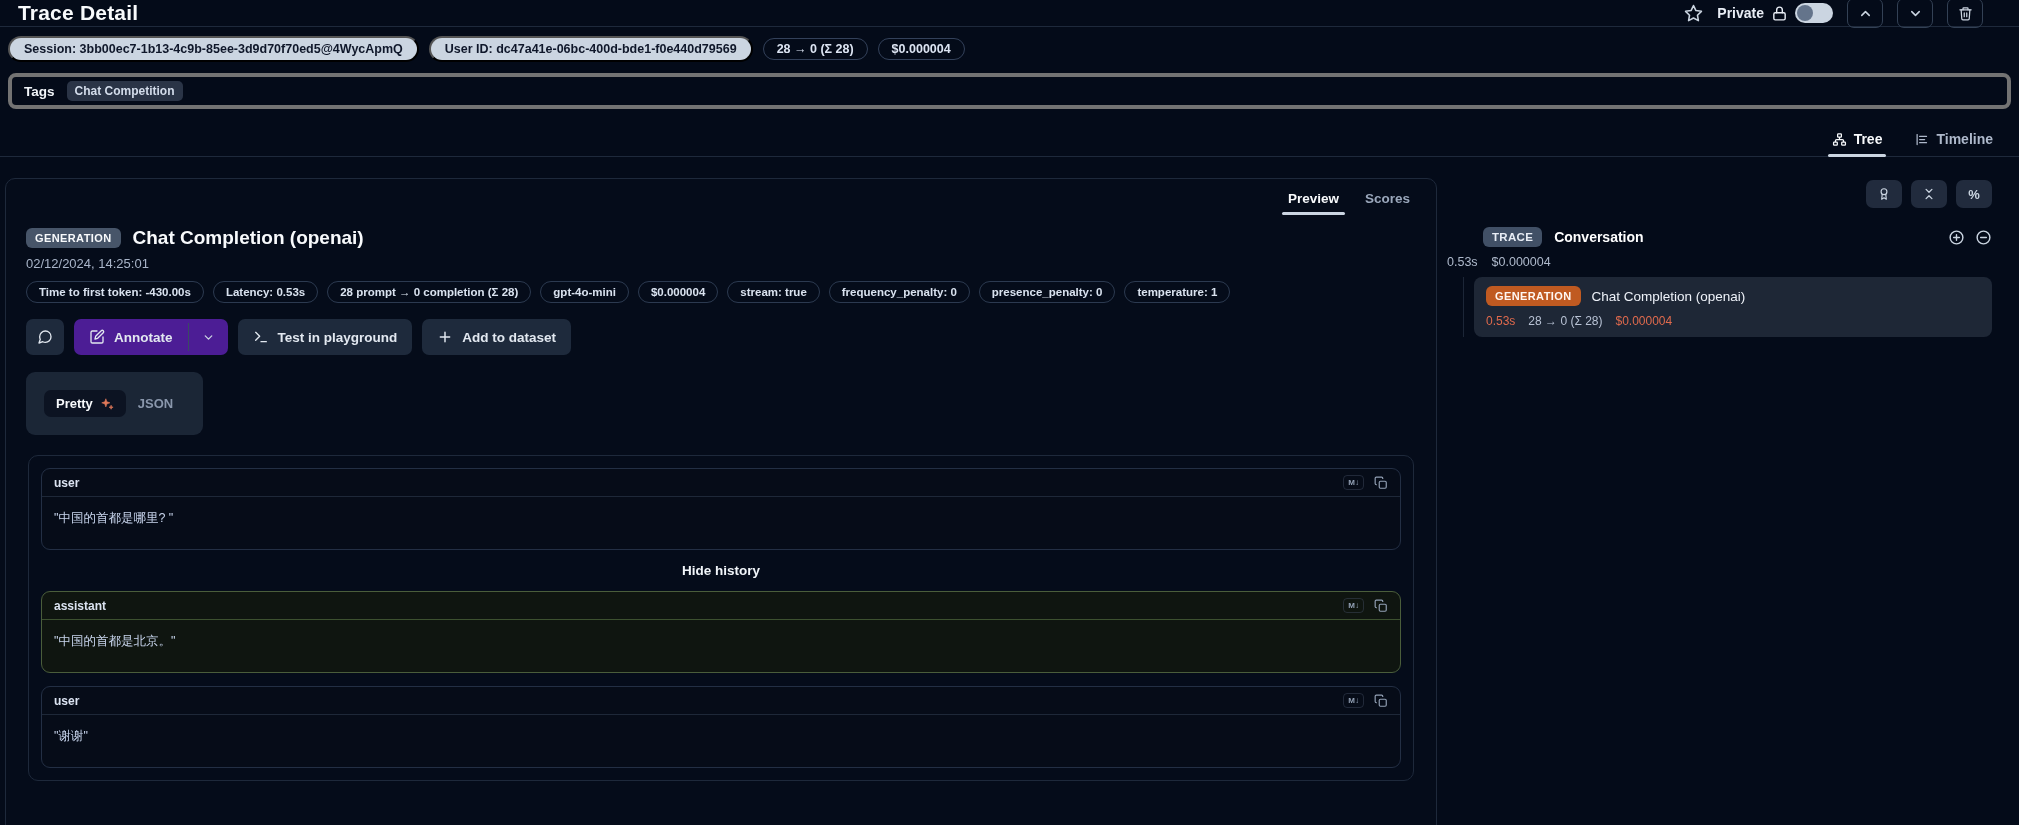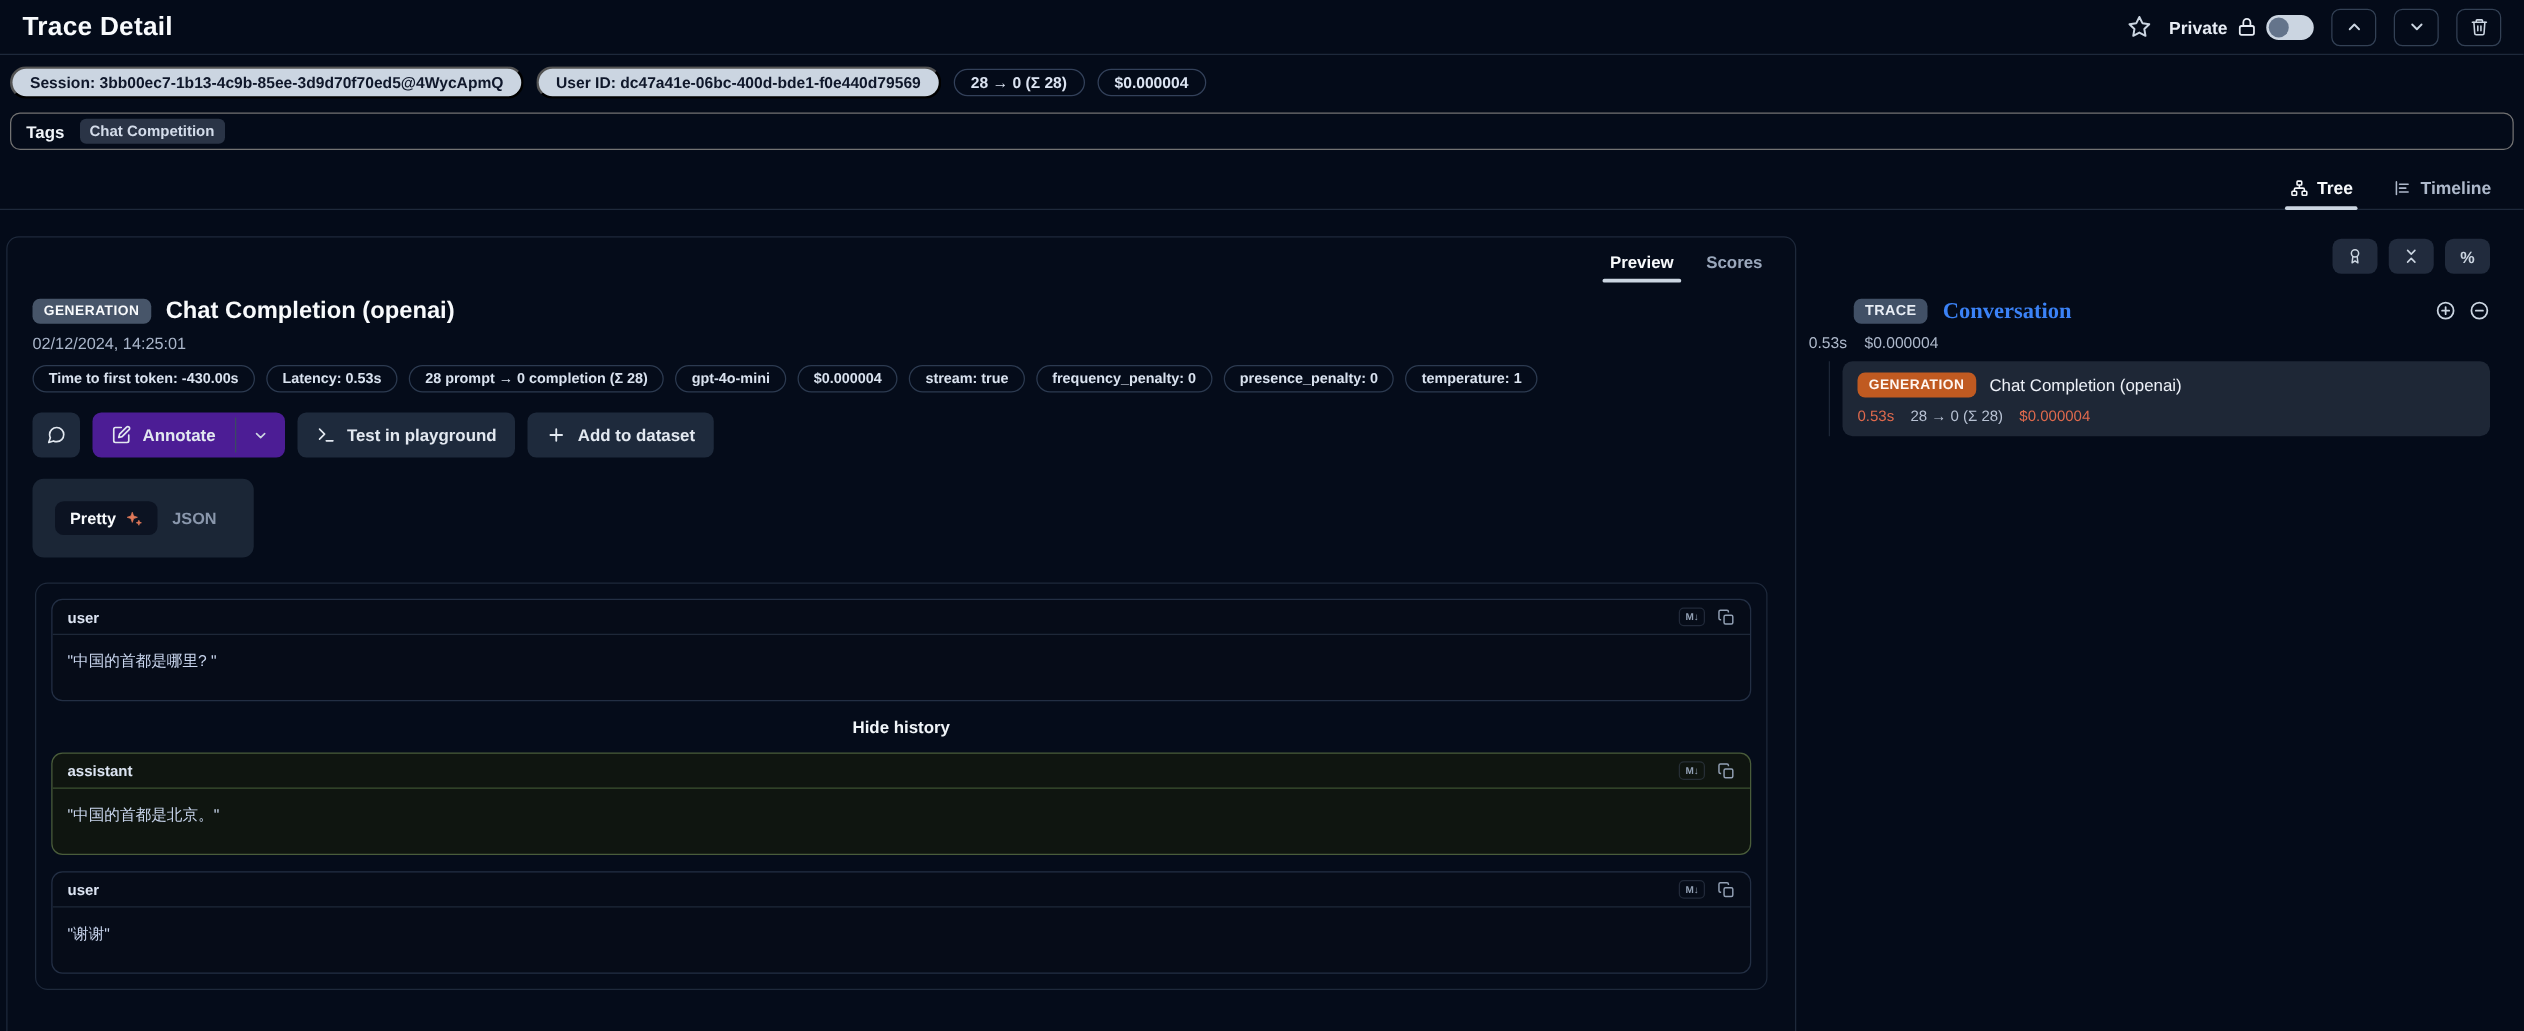--- a/index.html
+++ b/index.html
@@ -6,40 +6,40 @@
   html,body { width:2019px; height:825px; overflow:hidden; }
   body {
     background:#040B19; color:#E2E8F0;
     font-family:"Liberation Sans","DejaVu Sans",sans-serif;
     -webkit-font-smoothing:antialiased;
   }
   svg { display:block; }
 
   
   .top-header { display:flex; align-items:center; justify-content:space-between;
-    height:44px; padding:0 18px 0 18px; border-bottom:1px solid #1E293B; }
+    height:27px; padding:0 36px 0 18px; border-bottom:1px solid #1E293B; }
   .page-title { font-size:21px; font-weight:bold; color:#F8FAFC; letter-spacing:.2px; }
   .header-right { display:flex; align-items:center; gap:14px; }
   .icon-plain { color:#CBD5E1; background:none; border:none; cursor:pointer; display:flex; align-items:center; }
   .privacy-group { display:flex; align-items:center; gap:7px; }
   .privacy-label { font-size:14px; font-weight:bold; color:#E8EDF5; }
   .toggle { width:38px; height:20px; border-radius:999px; background:#CBD5E1; position:relative; cursor:pointer; }
   .toggle .knob { position:absolute; left:2px; top:2px; width:16px; height:16px; border-radius:50%; background:#64748B; }
   .sq-btn { width:36px; height:30px; border:1px solid #334155; border-radius:7px; background:transparent;
     color:#CBD5E1; display:flex; align-items:center; justify-content:center; cursor:pointer; }
 
   
   .badge-row { display:flex; align-items:center; gap:10px; padding:9px 8px; }
   .pill-light { background:#CBD5E1; color:#0F172A; font-size:12.5px; font-weight:bold;
     border-radius:999px; padding:4px 14px; white-space:nowrap; }
   .pill-outline { border:1px solid #33415A; color:#DCE4F2; font-size:12.5px; font-weight:bold;
     border-radius:999px; padding:3px 13px; white-space:nowrap; background:transparent; }
 
   
-  .tags-box { margin:2px 8px 0 8px; border:1px solid #737373; border-radius:8px;
+  .tags-box { margin:2px 8px 0 8px; border:4px solid #737373; border-radius:8px;
     display:flex; align-items:center; gap:12px; padding:4px 12px; min-height:28px; }
   .tags-label { font-size:13.5px; font-weight:bold; color:#F1F5F9; }
   .tag-chip { background:#2A3446; color:#D3DCEA; font-size:12px; font-weight:bold;
     border-radius:5px; padding:3px 8px; }
 
   
   .view-tabs-row { display:flex; justify-content:flex-end; gap:8px; padding-right:14px;
     margin-top:14px; border-bottom:1px solid #1E293B; }
   .vtab { display:flex; align-items:center; gap:7px; padding:8px 12px 9px 12px; position:relative;
     font-size:14px; font-weight:bold; color:#AEB9CB; cursor:pointer; background:none; border:none; }
@@ -105,21 +105,21 @@
   
   .side-panel { padding:2px 22px 0 2px; }
   .side-toolbar { display:flex; justify-content:flex-end; gap:9px; }
   .side-tool-btn { background:#212B3D; border:none; border-radius:7px; width:36px; height:28px;
     display:flex; align-items:center; justify-content:center; color:#CBD5E1; cursor:pointer;
     font-size:13px; font-weight:bold; }
   .trace-row { display:flex; align-items:center; justify-content:space-between; margin-top:19px;margin-left:36px; }
   .trace-row-left { display:flex; align-items:center; gap:12px; }
   .trace-badge { background:#415066; color:#E8EDF5; font-size:11.5px; font-weight:bold;
     border-radius:6px; padding:4px 9px; letter-spacing:.3px; }
-  .trace-title { font-size:18px; font-weight:bold; color:#3b82f6;font-family:Liberation Serif, serif; }
+  .trace-title { font-size:14px; font-weight:bold; color:#ffffff; }
   .zoom-btns { display:flex; align-items:center; gap:10px; color:#CBD5E1; }
   .circle-btn { background:none; border:none; color:#CBD5E1; cursor:pointer; }
   .trace-stats { display:flex; gap:14px; font-size:12.5px; color:#AEB9CB; margin-top:8px; }
   .tree-children { border-left:1px solid #33415580; margin:8px 0 0 16px; padding-left:10px; }
   .gen-node { background:#1E2736; border-radius:8px; padding:9px 12px; cursor:pointer; }
   .gen-node-title-row { display:flex; align-items:center; gap:11px; }
   .gen-badge { background:#C05A21; color:#FFF7F2; font-size:11px; font-weight:bold;
     letter-spacing:.4px; border-radius:6px; padding:4px 9px; }
   .gen-title { font-size:13.5px; color:#EDF1F8; }
   .gen-stats { display:flex; gap:13px; font-size:12px; margin-top:8px; }

